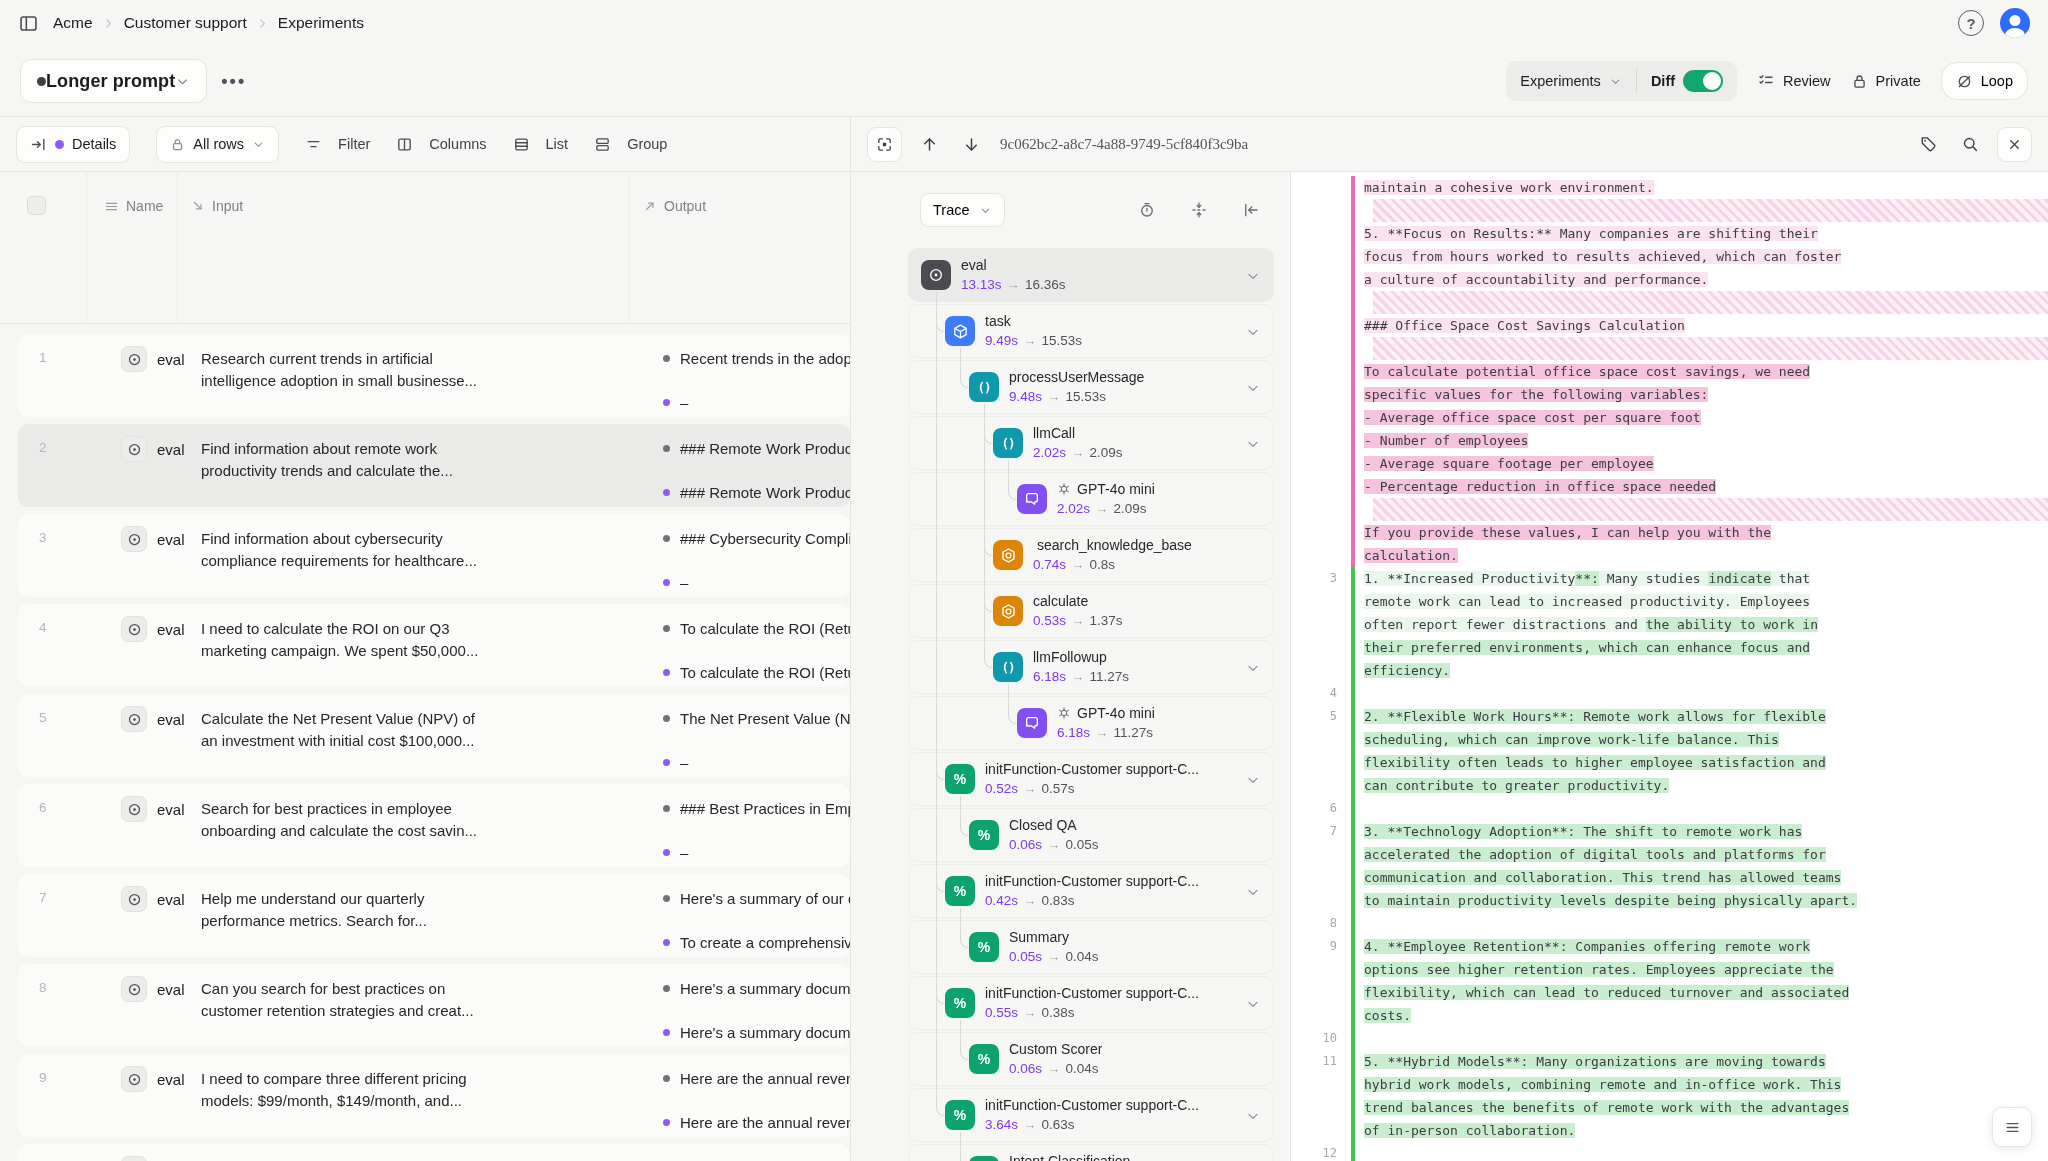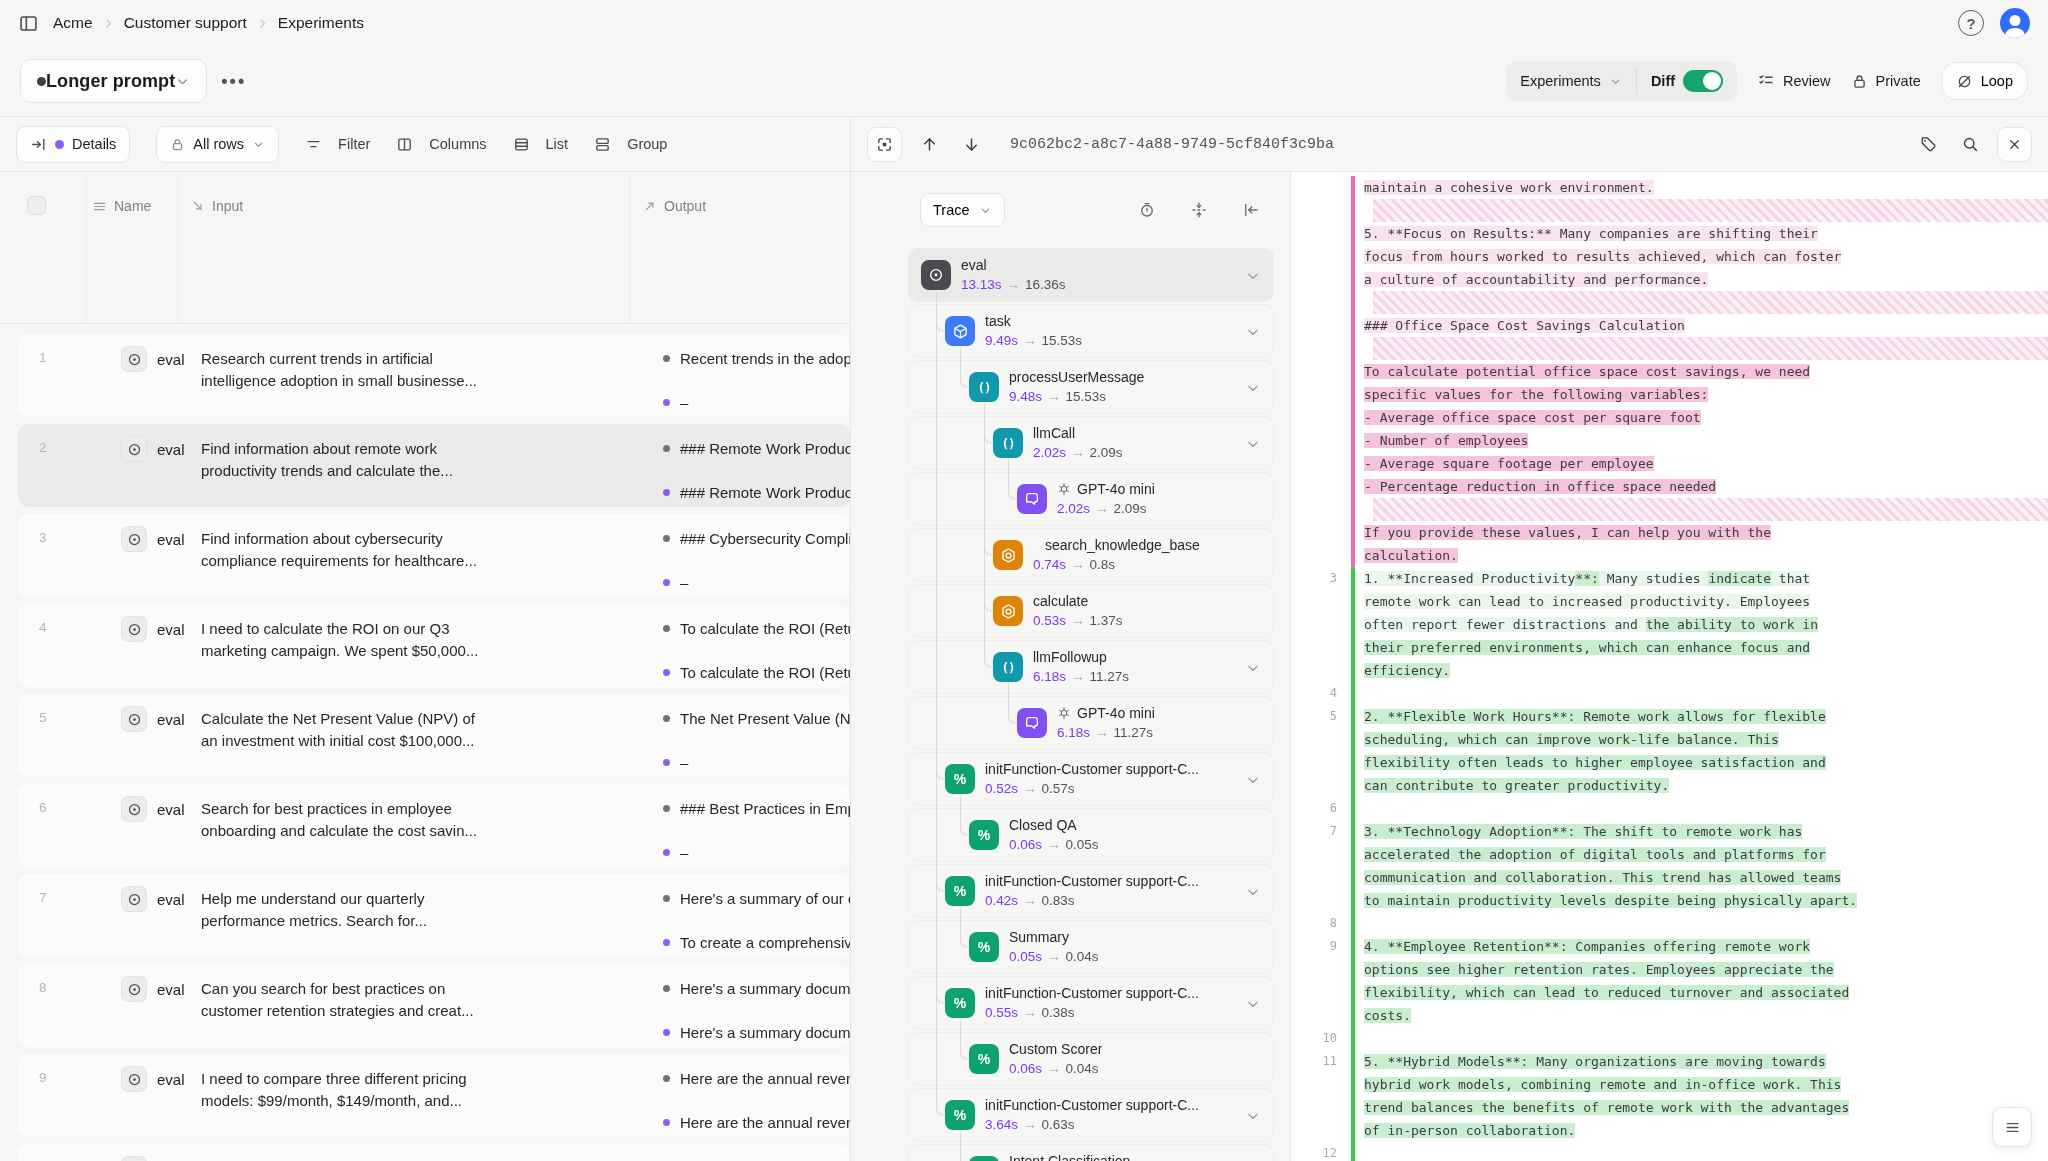--- a/index.html
+++ b/index.html
@@ -67,21 +67,21 @@
   .cell.input{position:absolute;left:183px;top:14px;width:286px;font-size:15px;line-height:21.5px;color:#27272a;max-height:46px;overflow:hidden}
   .cell.output{position:absolute;left:645px;right:0;top:16px;display:flex;flex-direction:column;gap:27px;overflow:hidden}
   .oline{display:flex;align-items:center;gap:10px;white-space:nowrap;font-size:15px;color:#27272a}
   .dot{flex:none;width:7px;height:7px;border-radius:50%}
   .dot.gray{background:#71717a}.dot.purple{background:var(--purple-dot)}
   
   .panel{flex:1;border-left:1px solid var(--border);display:flex;flex-direction:column;min-width:0;background:var(--bg)}
   .panel-header{height:55px;flex:none;border-bottom:1px solid var(--border);display:flex;align-items:center;gap:12px;padding:0 16px}
   .sq-btn{width:35px;height:35px;border-radius:9px;background:var(--white);border:1px solid var(--border);display:flex;align-items:center;justify-content:center;color:#3f3f46;cursor:pointer}
   .flat-btn{width:30px;height:30px;border:none;background:transparent;display:flex;align-items:center;justify-content:center;color:#3f3f46;cursor:pointer}
-  .trace-id{font-family:Liberation Mono, monospace;font-size:15px;color:#52525b;margin-left:12px}
+  .trace-id{font-family:Liberation Serif, serif;font-size:15px;color:#52525b;margin-left:2px}
   .panel-header .spacer{flex:1}
   .panel-body{flex:1;display:flex;min-height:0}
   .tree-pane{width:440px;flex:none;border-right:1px solid var(--border);display:flex;flex-direction:column;min-height:0}
   .tree-toolbar{height:76px;flex:none;display:flex;align-items:center;padding:0 24px 0 69px;gap:22px}
   .trace-btn{display:flex;align-items:center;gap:9px;background:var(--white);border:1px solid var(--border);border-radius:9px;height:34px;padding:0 12px;font-size:14.5px;font-weight:500;cursor:pointer}
   .tree-toolbar .spacer{flex:1}
   .tree-toolbar .flat-btn{color:#6b6b72}
   .tree-rows{flex:1;overflow:hidden;padding:0 16px 0 57px}
   .tnode{position:relative;height:54px;margin-bottom:2px;border:1px solid #ededea;border-radius:10px;background:transparent;cursor:pointer}
   .tnode.sel{background:#eaeae8;border-color:transparent}
@@ -283,21 +283,21 @@
             </span>
           <span>Group</span>
         </button>
       </div>
 
       <div class="thead">
         <span class="checkbox"></span>
         <span class="vline" style="left:86px"></span>
         <span class="vline" style="left:177px"></span>
         <span class="vline" style="left:629px"></span>
-        <span class="th-label" style="left:92px">
+        <span class="th-label" style="left:104px">
           <span class="ic" style="color:#9a9aa1">
               <svg width="15" height="15" viewBox="0 0 24 24" fill="none" stroke="currentColor" stroke-width="1.9" stroke-linecap="round">
                 <path d="M4 7h16"></path>
                 <path d="M4 12h16"></path>
                 <path d="M4 17h16"></path>
               </svg>
             </span>
           <span>Name</span>
         </span>
         <span class="th-label" style="left:191px">
@@ -725,21 +725,21 @@
               <div class="tnode">
                 <span class="guide vpass" style="left:27px"></span>
                 <span class="guide elbow" style="left:75px"></span>
                 <span class="guide vpass" style="left:75px"></span>
                 <span class="chip c-tool" style="left:84px">
                   <svg width="17" height="17" viewBox="0 0 24 24" fill="none" stroke="currentColor" stroke-width="1.9" stroke-linejoin="round">
                     <path d="M12 2.8l7.8 4.5v9.4L12 21.2l-7.8-4.5V7.3z"></path>
                     <circle cx="12" cy="12" r="3.4"></circle>
                   </svg>
                 </span>
-                <span class="tlabel" style="left:136px">
+                <span class="tlabel" style="left:128px">
                   <span>search_knowledge_base</span>
                 </span>
                 <span class="tdur" style="left:124px"><span class="from">0.74s</span><span class="arr">→</span><span class="to">0.8s</span></span>
               </div>
               <div class="tnode">
                 <span class="guide vpass" style="left:27px"></span>
                 <span class="guide elbow" style="left:75px"></span>
                 <span class="guide vpass" style="left:75px"></span>
                 <span class="chip c-tool" style="left:84px">
                   <svg width="17" height="17" viewBox="0 0 24 24" fill="none" stroke="currentColor" stroke-width="1.9" stroke-linejoin="round">

